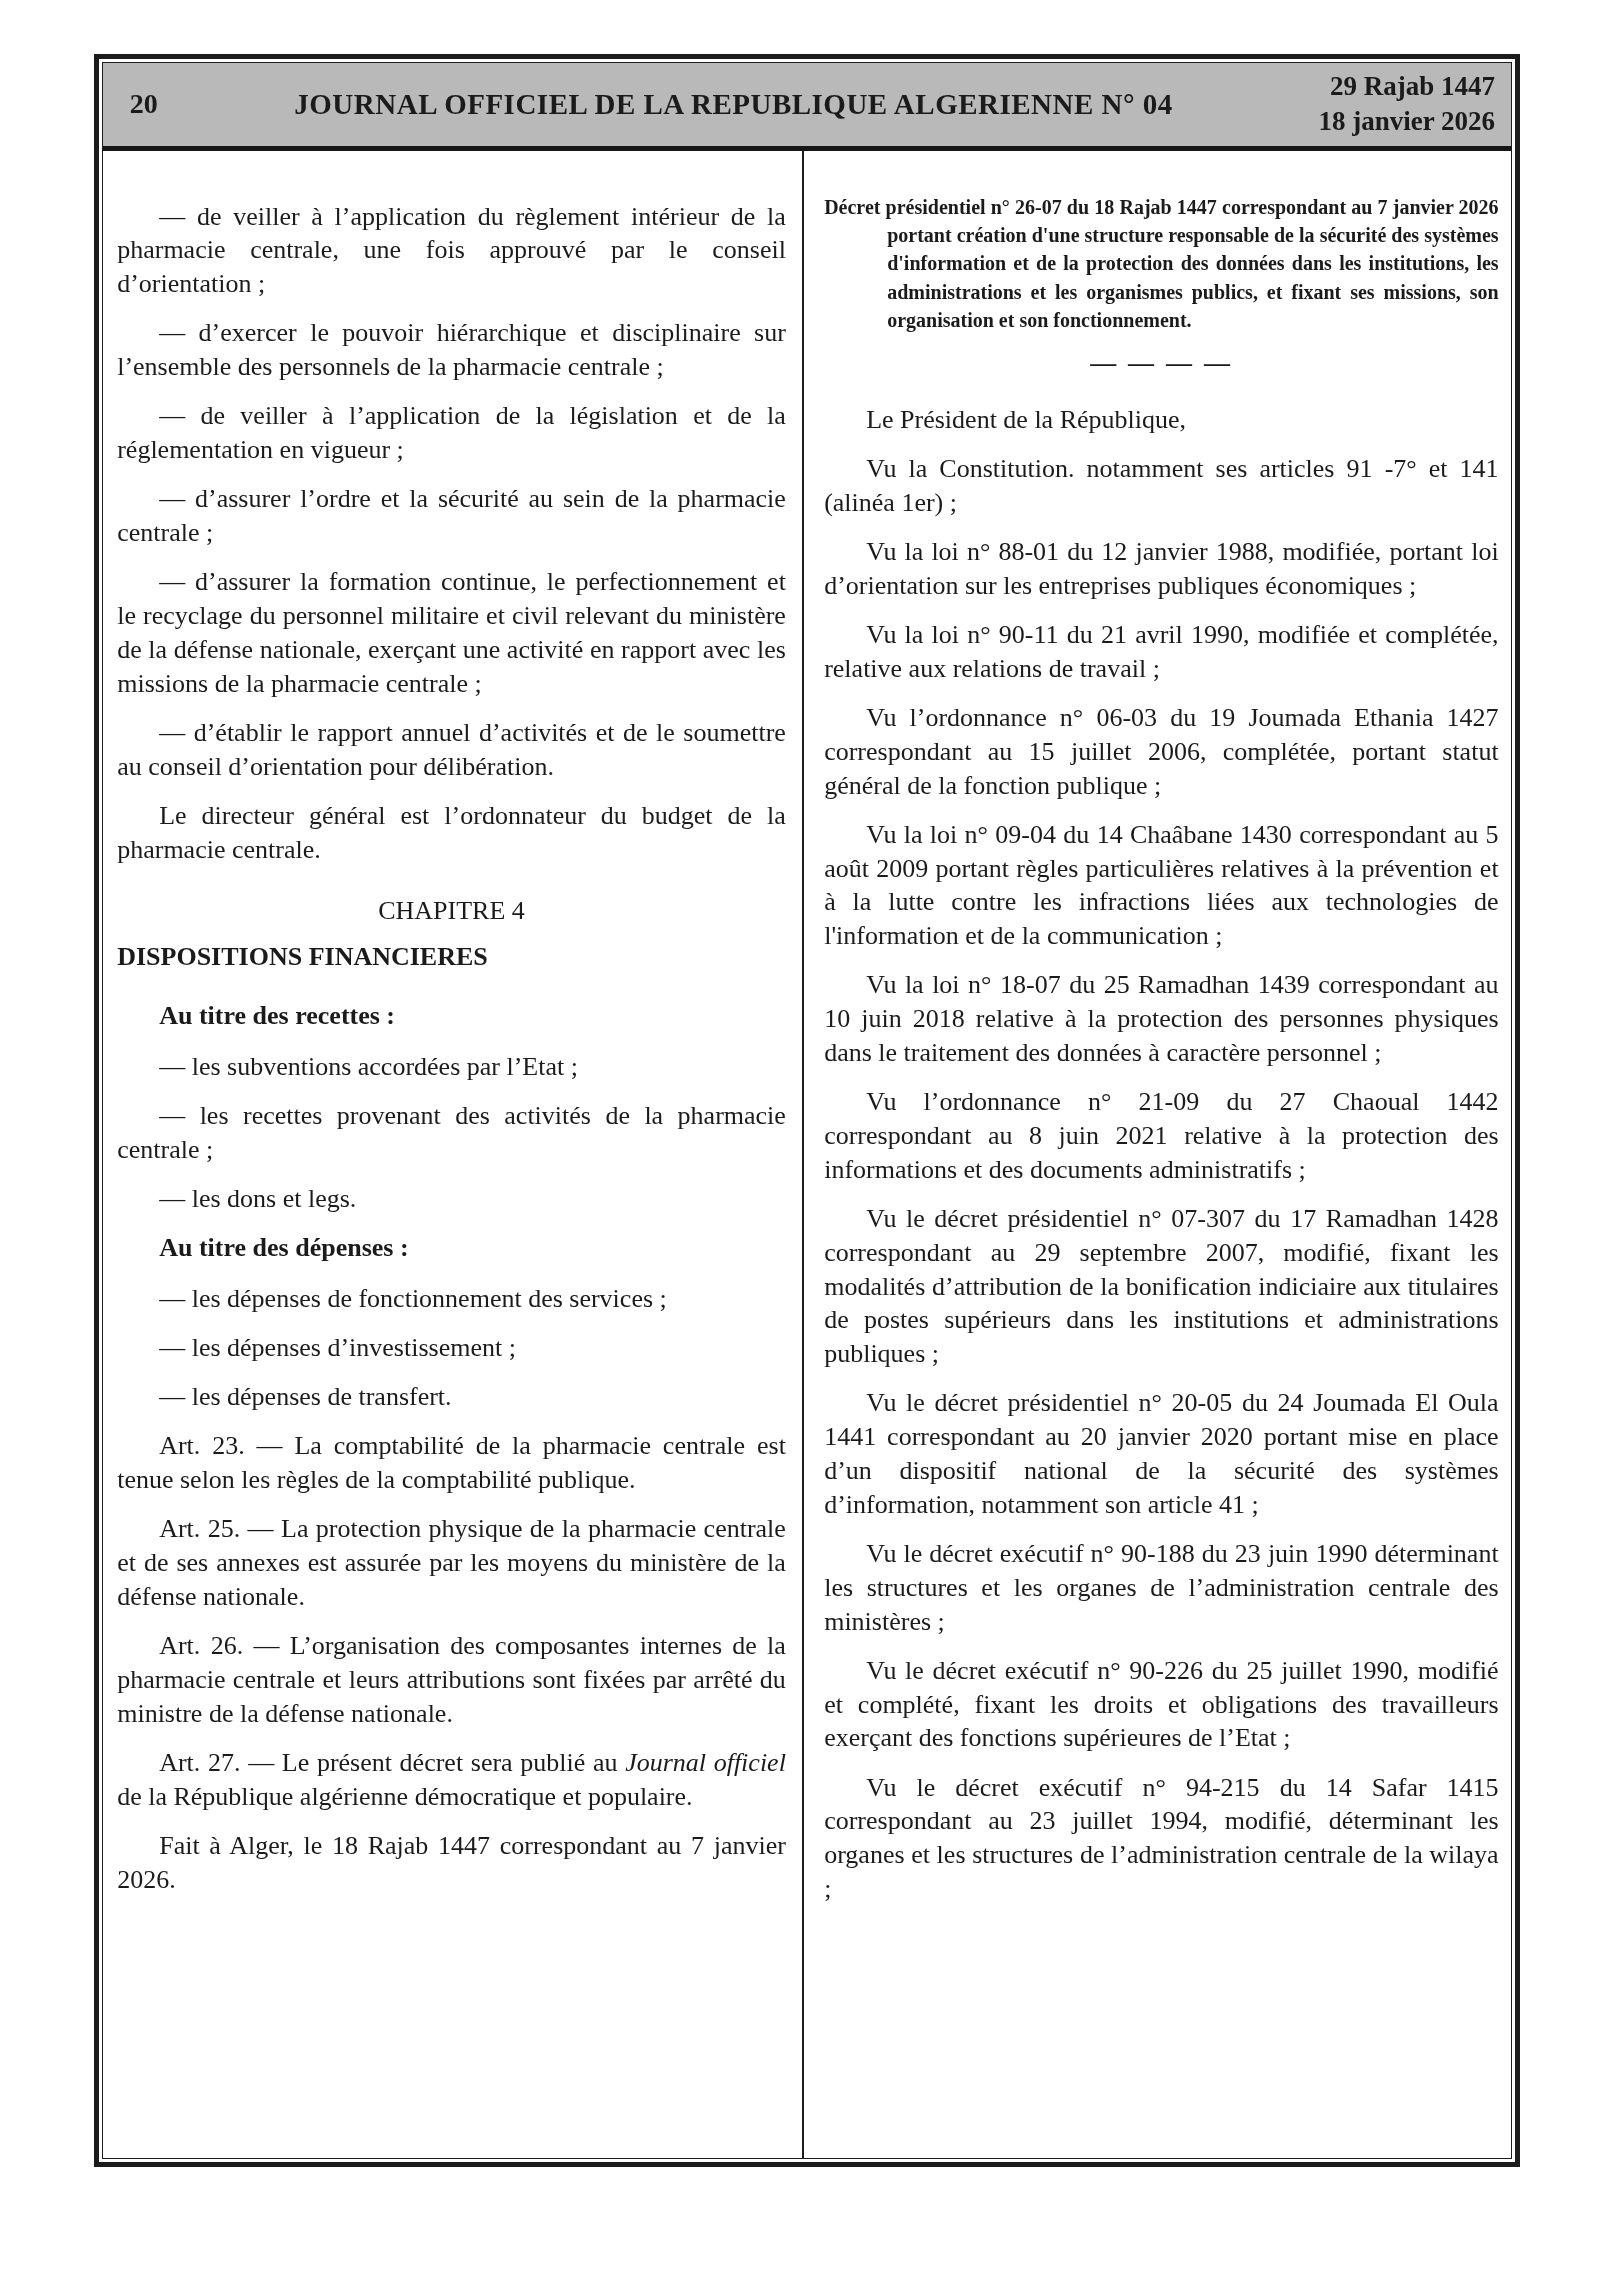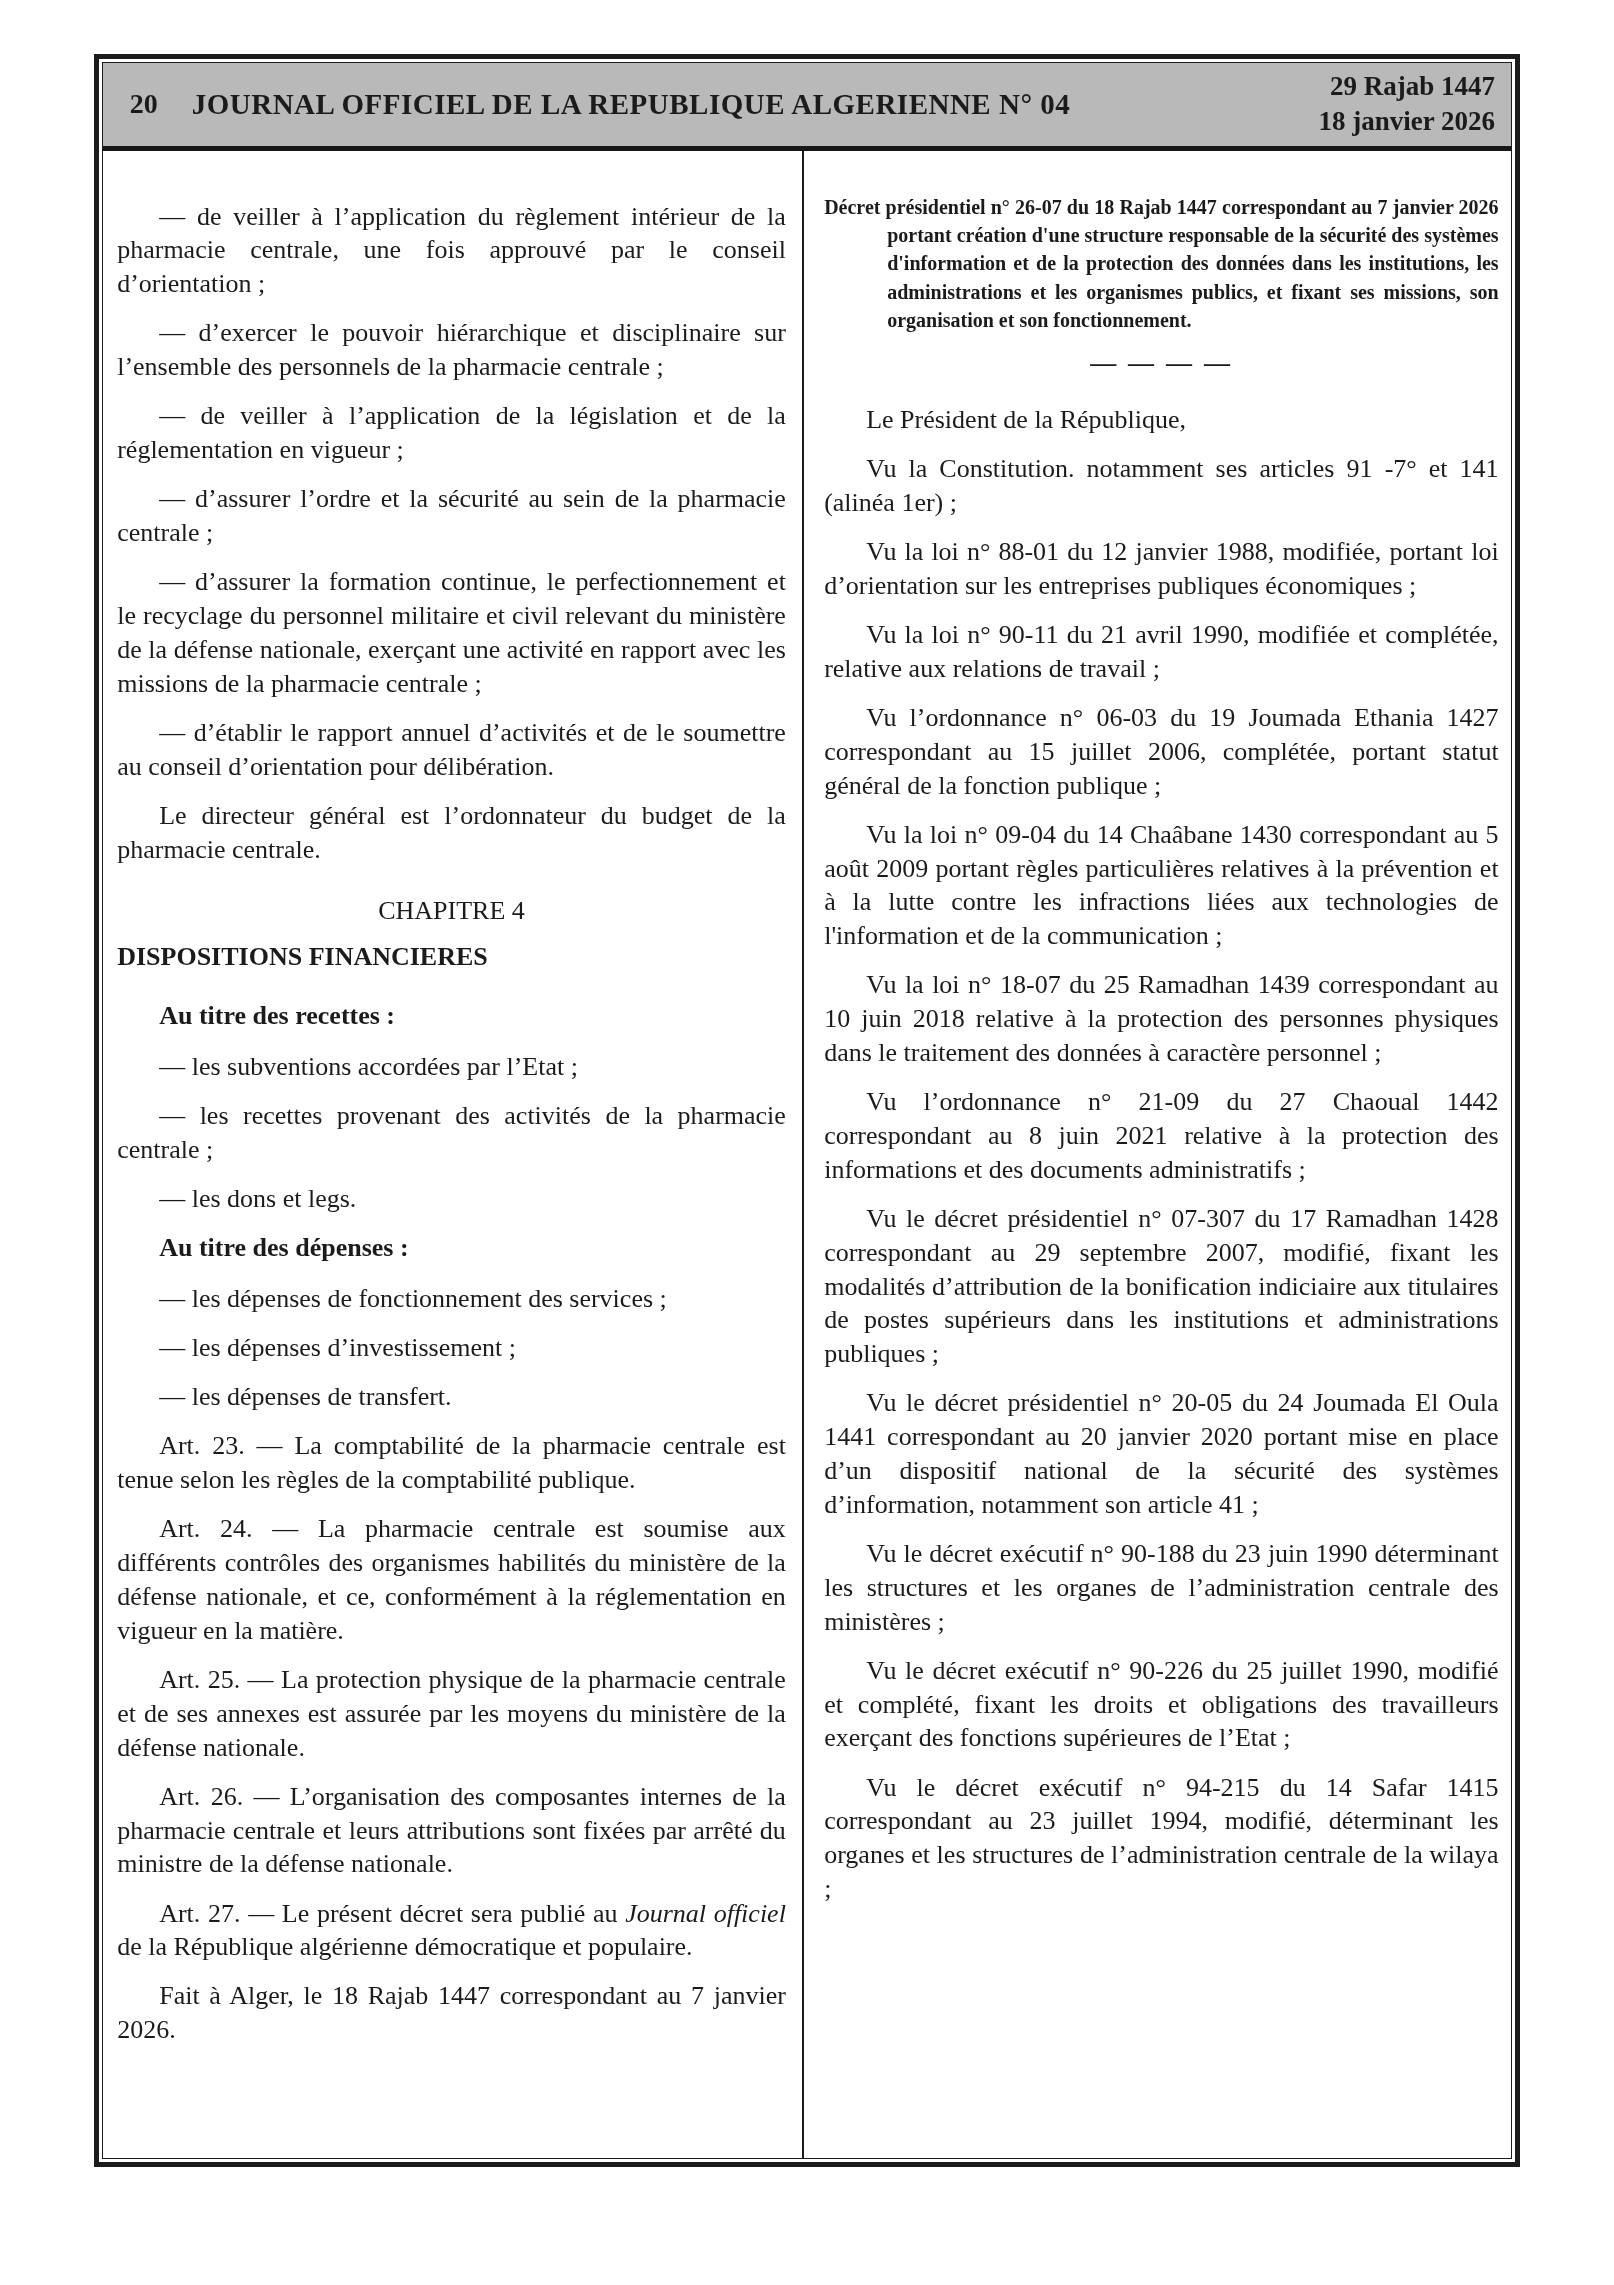--- a/index.html
+++ b/index.html
@@ -15,21 +15,21 @@
     border:1.8px solid #1c1c1c;box-sizing:border-box;height:100%;
     display:flex;flex-direction:column;background:#ffffff;
   }
   .masthead{
     background:#b9b9b9;border-bottom:5.4px solid #161616;
     display:flex;align-items:center;height:83px;flex:0 0 auto;
     font-weight:bold;
     gap:34px;
   }
   .masthead .pageno{flex:0 0 auto;padding:0 0 0 27px;font-size:28px;}
-  .masthead .jtitle{flex:1 1 auto;text-align:left;font-size:29px;letter-spacing:0.5px;padding-right:9px;}
+  .masthead .jtitle{flex:1 1 auto;text-align:center;font-size:29px;letter-spacing:0.5px;padding-right:9px;}
   .masthead .dates{flex:0 0 auto;text-align:right;padding-right:16.3px;font-size:27px;line-height:1.32;white-space:nowrap;}
   .content{flex:1 1 auto;display:flex;min-height:0;}
   .col{box-sizing:border-box;overflow:hidden;font-size:26px;line-height:1.3;}
   .col-left{flex:0 0 49.8%;border-right:2.7px solid #1c1c1c;padding:49px 16.3px 0 14.5px;}
   .col-right{flex:1 1 auto;padding:42px 12.7px 0 20px;}
   .blk{margin:0 0 15.4px 0;}
   .normal,.dash{text-align:justify;text-indent:42px;}
   .bold-label{font-weight:bold;text-indent:42px;margin-bottom:17px;}
   .chapter{text-align:center;text-indent:0;margin:27px 0 12.7px 0;}
   .chapter-title{text-indent:0;font-weight:bold;margin:0 0 25px 0;}
@@ -68,21 +68,20 @@
           <p class="blk chapter-title">DISPOSITIONS FINANCIERES</p>
           <p class="blk bold-label">Au titre des recettes :</p>
           <p class="blk dash">— les subventions accordées par l’Etat ;</p>
           <p class="blk dash">— les recettes provenant des activités de la pharmacie centrale ;</p>
           <p class="blk dash">— les dons et legs.</p>
           <p class="blk bold-label">Au titre des dépenses :</p>
           <p class="blk dash">— les dépenses de fonctionnement des services ;</p>
           <p class="blk dash">— les dépenses d’investissement ;</p>
           <p class="blk dash">— les dépenses de transfert.</p>
           <p class="blk normal">Art. 23. — La comptabilité de la pharmacie centrale est tenue selon les règles de la comptabilité publique.</p>
-          <p class="blk normal">Art. 24. — La pharmacie centrale est soumise aux différents contrôles des organismes habilités du ministère de la défense nationale, et ce, conformément à la réglementation en vigueur en la matière.</p>
           <p class="blk normal">Art. 25. — La protection physique de la pharmacie centrale et de ses annexes est assurée par les moyens du ministère de la défense nationale.</p>
           <p class="blk normal">Art. 26. — L’organisation des composantes internes de la pharmacie centrale et leurs attributions sont fixées par arrêté du ministre de la défense nationale.</p>
           <p class="blk normal">Art. 27. — Le présent décret sera publié au <i>Journal officiel</i> de la République algérienne démocratique et populaire.</p>
           <p class="blk normal fait">Fait à Alger, le 18 Rajab 1447 correspondant au 7 janvier 2026.</p>
         </div>
       <div class="col col-right">
           <p class="blk doc-title">Décret présidentiel n° 26-07 du 18 Rajab 1447 correspondant au 7 janvier 2026 portant création d'une structure responsable de la sécurité des systèmes d'information et de la protection des données dans les institutions, les administrations et les organismes publics, et fixant ses missions, son organisation et son fonctionnement.</p>
           <p class="blk separator">— — — —</p>
           <p class="blk normal">Le Président de la République,</p>
           <p class="blk normal">Vu la Constitution. notamment ses articles 91 -7° et 141 (alinéa 1er) ;</p>

